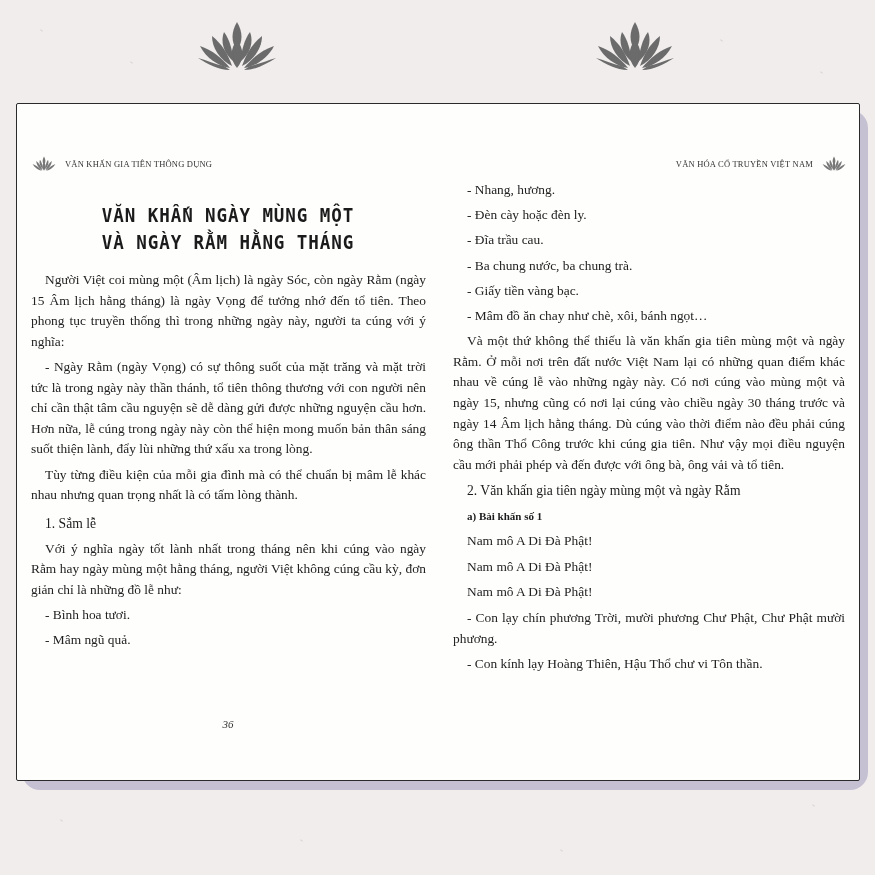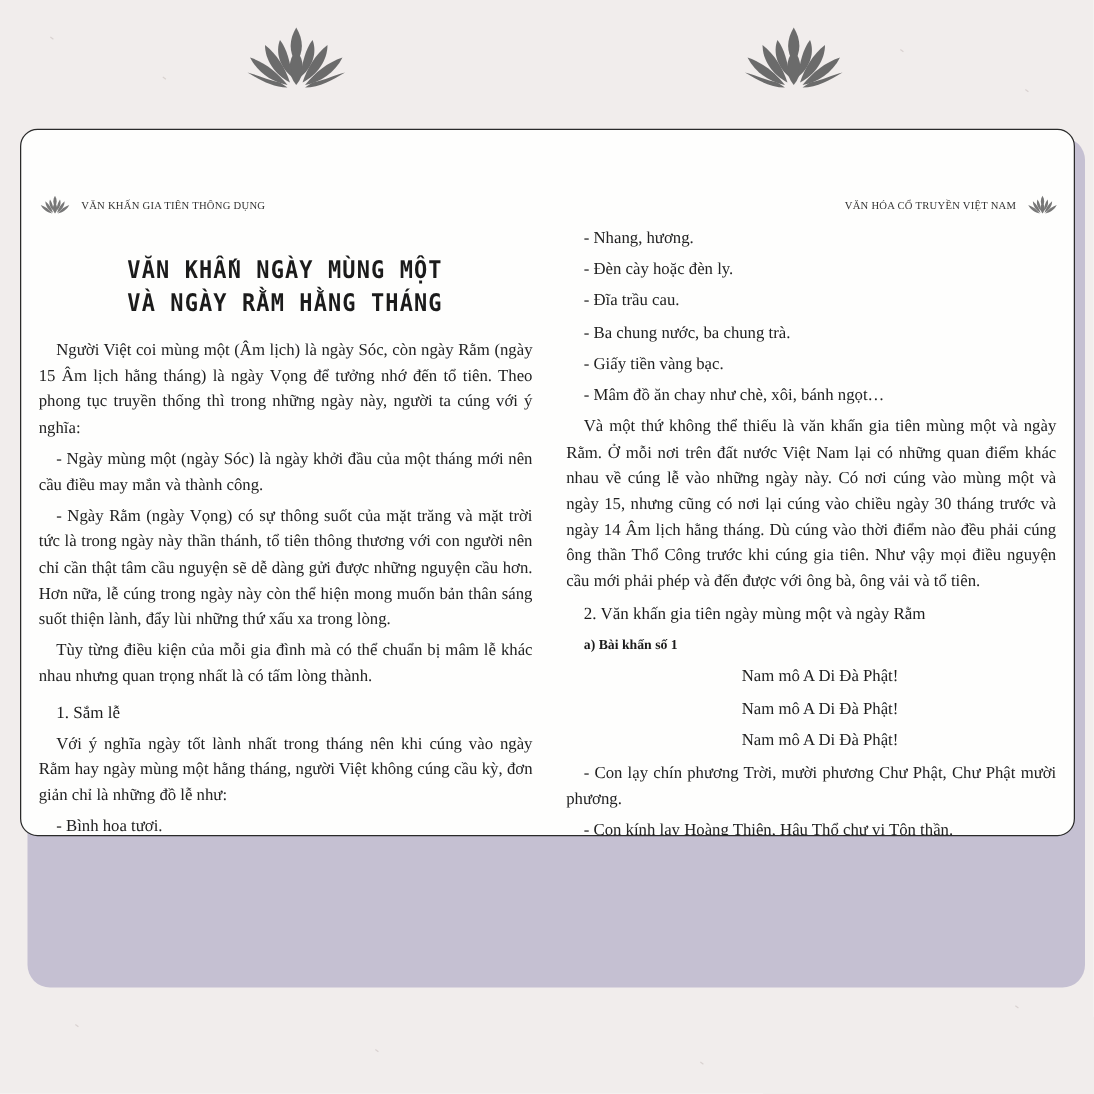--- a/index.html
+++ b/index.html
@@ -23,22 +23,22 @@
   .lotus-big { position:absolute; top:2px; width:82px; height:52px; }
   .lotus-big.left { left:196px; }
   .lotus-big.right { left:594px; }
 
   
   .card-shadow {
     position:absolute; left:22px; top:110px; width:846px; height:680px;
     background:#c5c0d2; border-radius:18px;
   }
   .card {
-    position:absolute; left:16px; top:103px; width:844px; height:566px;
-    background:#fefefd; border:1.5px solid #2a2a2a; border-radius:14px;
+    position:absolute; left:16px; top:103px; width:844px; height:678px;
+    background:#fefefd; border:1.5px solid #2a2a2a; border-radius:2px;
     box-sizing:border-box; overflow:hidden;
   }
   .page { position:absolute; top:0; height:100%; box-sizing:border-box; }
   .page.left { left:0; width:422px; }
   .page.right { left:422px; width:422px; }
 
   .running-head {
     position:absolute; top:52px; font-size:8.5px; letter-spacing:0.2px; color:#333;
     font-family:"Liberation Serif", serif; text-transform:uppercase;
     display:flex; align-items:center; gap:8px;
@@ -61,21 +61,21 @@
   .page.right .body { left:14px; right:16px; top:76px; }
   .body p { margin:0 0 4.6px 0; text-align:justify; text-indent:14px; }
   .body p.item { text-indent:14px; text-align:left; }
   .body h3 {
     margin:6px 0 5px 14px; font-size:13.6px; font-weight:normal; line-height:20px; color:#1b1b1b;
   }
   .body h4 {
     margin:0 0 5px 14px; font-size:11px; font-weight:bold; line-height:20px; color:#1b1b1b;
   }
   .page.left .body h3 { margin-top:8px; margin-bottom:5px; }
-  .body p.prayer { text-indent:14px; text-align:center; margin-bottom:5px; }
+  .body p.prayer { text-indent:14px; text-align:left; margin-bottom:5px; }
 
   .page-number {
     position:absolute; top:614px; width:100%; text-align:center; font-size:11px; color:#333;font-style:italic;
   }
 </style>
 </head>
 <body>
 
 <div class="speck" style="left:40px;top:30px"></div>
 <div class="speck" style="left:130px;top:62px"></div>
@@ -137,21 +137,20 @@
       <span>VĂN KHẤN GIA TIÊN THÔNG DỤNG</span>
     </div>
 
     <div class="chapter-title">
       <div>VĂN KHẤN NGÀY MÙNG MỘT</div>
       <div>VÀ NGÀY RẰM HẰNG THÁNG</div>
     </div>
 
     <div class="body">
       <p>Người Việt coi mùng một (Âm lịch) là ngày Sóc, còn ngày Rằm (ngày 15 Âm lịch hằng tháng) là ngày Vọng để tưởng nhớ đến tổ tiên. Theo phong tục truyền thống thì trong những ngày này, người ta cúng với ý nghĩa:</p>
-      <p>- Ngày mùng một (ngày Sóc) là ngày khởi đầu của một tháng mới nên cầu điều may mắn và thành công.</p>
       <p>- Ngày Rằm (ngày Vọng) có sự thông suốt của mặt trăng và mặt trời tức là trong ngày này thần thánh, tổ tiên thông thương với con người nên chỉ cần thật tâm cầu nguyện sẽ dễ dàng gửi được những nguyện cầu hơn. Hơn nữa, lễ cúng trong ngày này còn thể hiện mong muốn bản thân sáng suốt thiện lành, đẩy lùi những thứ xấu xa trong lòng.</p>
       <p>Tùy từng điều kiện của mỗi gia đình mà có thể chuẩn bị mâm lễ khác nhau nhưng quan trọng nhất là có tấm lòng thành.</p>
       <h3>1. Sắm lễ</h3>
       <p>Với ý nghĩa ngày tốt lành nhất trong tháng nên khi cúng vào ngày Rằm hay ngày mùng một hằng tháng, người Việt không cúng cầu kỳ, đơn giản chỉ là những đồ lễ như:</p>
       <p class="item">- Bình hoa tươi.</p>
       <p class="item">- Mâm ngũ quả.</p>
     </div>
 
     <div class="page-number">36</div>
   </div>

